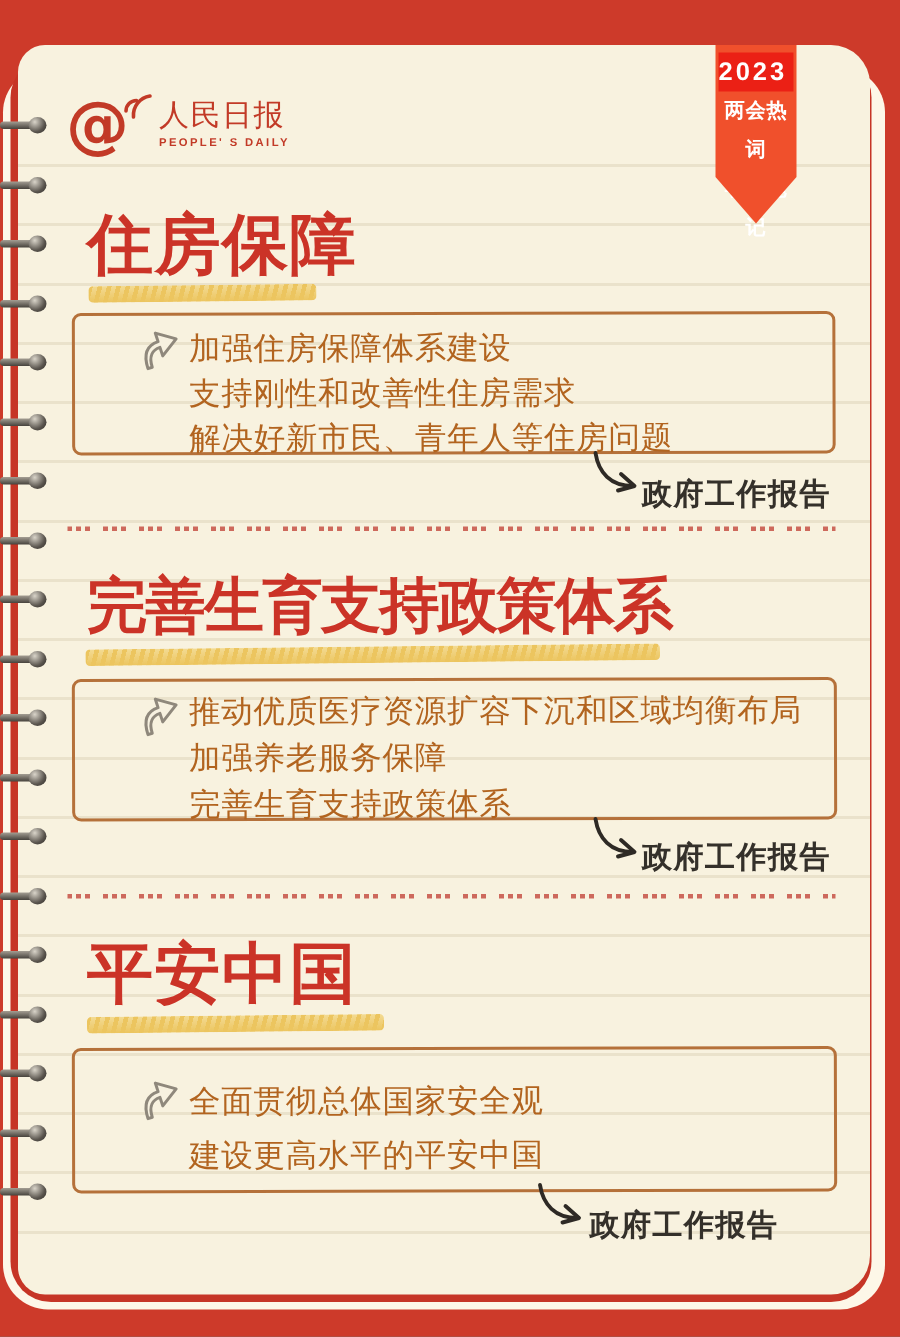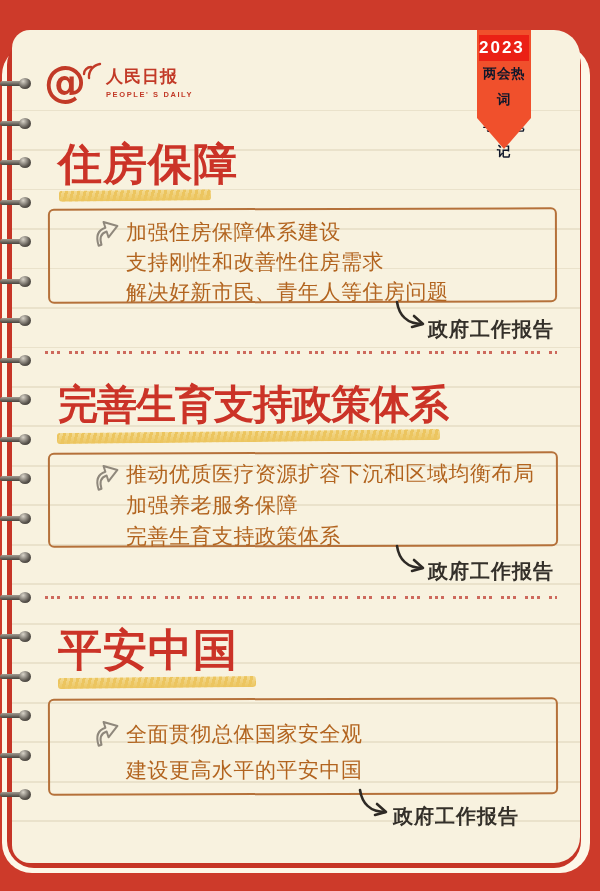--- a/index.html
+++ b/index.html
@@ -21,28 +21,28 @@
         background:linear-gradient(180deg,#a49e93,#46423c);z-index:9;}
   .ring::after{content:'';position:absolute;right:-7px;top:-3px;width:12px;height:11px;
         border-radius:50%;background:radial-gradient(circle at 35% 30%,#d9d4c9,#5a554e 60%,#2e2a26);}
 
   
   .logo{position:absolute;left:44px;top:62px;display:flex;align-items:flex-start;z-index:3;}
   .logo .at{font-size:42px;line-height:42px;font-weight:bold;color:#c23a27;
             font-family:"DejaVu Sans",sans-serif;}
   .logo .waves{margin:-2px 0 0 -6px;}
   .logo-text{margin:4px 0 0 4px;}
-  .logo-text .cn{font-size:17px;font-weight:700;color:#c23a27;letter-spacing:1px;line-height:22px;}
+  .logo-text .cn{font-size:20px;font-weight:400;color:#c23a27;letter-spacing:1px;line-height:22px;}
   .logo-text .en{font-size:7.5px;font-weight:bold;color:#c23a27;letter-spacing:1.6px;margin-top:2px;text-align:right;}
 
   
   .ribbon{position:absolute;left:477px;top:30px;width:54px;height:88px;background:#f0502c;z-index:4;}
   .ribbon-year{margin:5px 2px 0 2px;height:26px;background:#eb2015;color:#fff;
                font-weight:bold;font-size:17px;letter-spacing:2px;text-align:left;line-height:26px;}
-  .ribbon-line{color:#0f172a;font-weight:bold;font-size:13.5px;text-align:center;
+  .ribbon-line{color:#ffffff;font-weight:bold;font-size:13.5px;text-align:center;
                line-height:26px;letter-spacing:0.5px;}
   .ribbon-tail{position:absolute;left:0;top:88px;width:0;height:0;
                border-left:27px solid transparent;border-right:27px solid transparent;
                border-top:31px solid #f0502c;}
 
   
   .title{position:absolute;color:#cb3327;font-weight:900;letter-spacing:1px;
          font-family:"Liberation Sans",sans-serif;z-index:3;}
   .zigzag{position:absolute;height:11px;border-radius:3px;transform:rotate(-0.6deg);z-index:3;
           background:repeating-linear-gradient(105deg,#ecc255 0 3px,rgba(0,0,0,0) 3px 6px),

